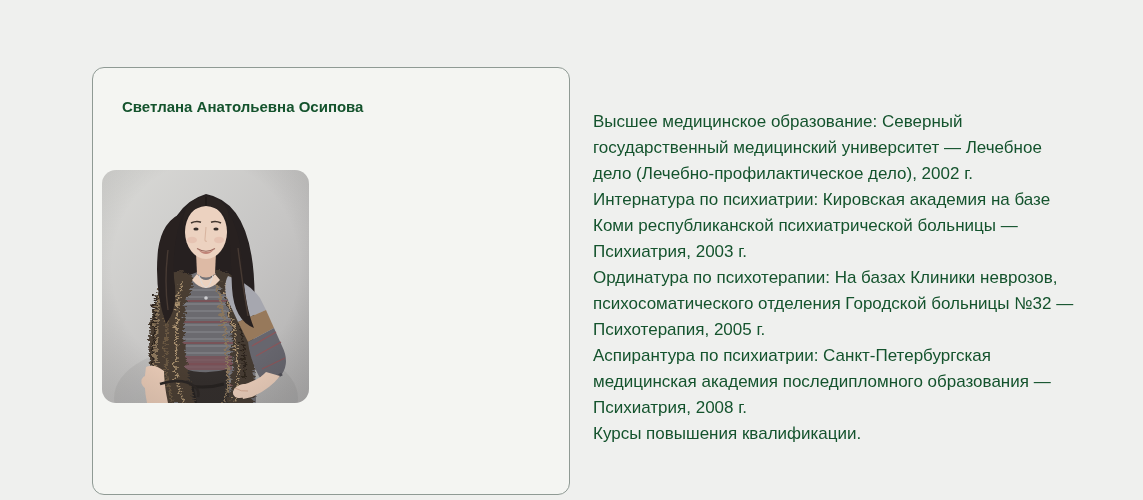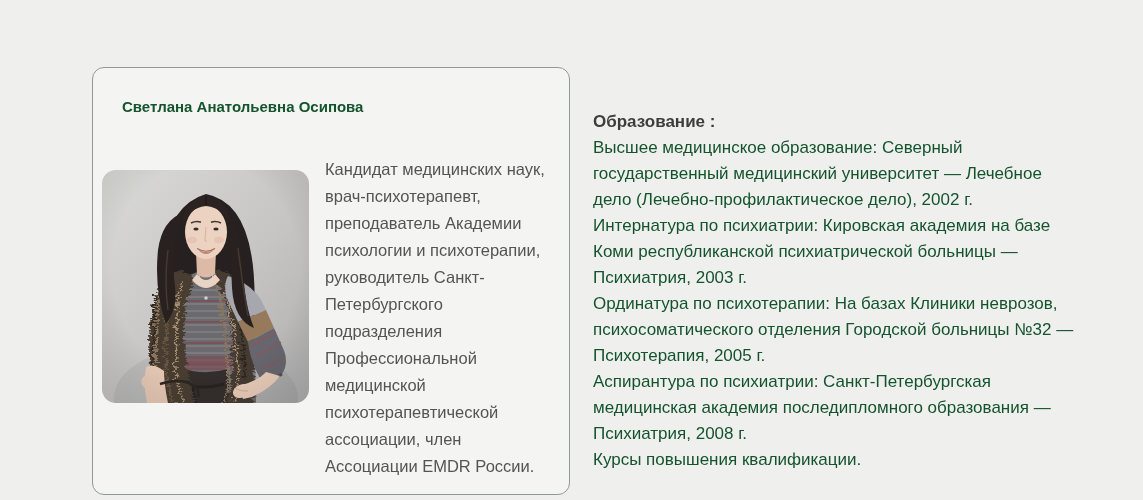--- a/index.html
+++ b/index.html
@@ -195,36 +195,23 @@
         <ellipse cx="94" cy="59" rx="2.6" ry="1.5" fill="#342c28"></ellipse>
         <ellipse cx="114" cy="59" rx="2.6" ry="1.5" fill="#342c28"></ellipse>
         <path d="M104,57 L103,69 Q102.6,71.4 104.8,71.4" stroke="#d8b5a0" stroke-width="1.1" fill="none"></path>
         <path d="M95,78.5 Q104,84 113,78.5" stroke="#9c6a5f" stroke-width="1.1" fill="none"></path>
         <path d="M96,79.5 Q104,84.5 112,79.5 Q104,88.5 96,79.5 Z" fill="#c08478"></path>
 
         <rect width="207" height="233" fill="url(#vin)"></rect>
       </svg>
     </div>
 
-    <p class="author-bio">Кандидат медицинских наук,
-врач-психотерапевт,
-преподаватель Академии
-психологии и психотерапии,
-руководитель Санкт-
-Петербургского
-подразделения
-Профессиональной
-медицинской
-психотерапевтической
-ассоциации, член
-Ассоциации EMDR России.</p>
   </div>
 
   <div class="education">
-    <p class="education-heading">Образование :</p>
     <p class="education-text">Высшее медицинское образование: Северный
 государственный медицинский университет — Лечебное
 дело (Лечебно-профилактическое дело), 2002 г.
 Интернатура по психиатрии: Кировская академия на базе
 Коми республиканской психиатрической больницы —
 Психиатрия, 2003 г.
 Ординатура по психотерапии: На базах Клиники неврозов,
 психосоматического отделения Городской больницы №32 —
 Психотерапия, 2005 г.
 Аспирантура по психиатрии: Санкт-Петербургская

